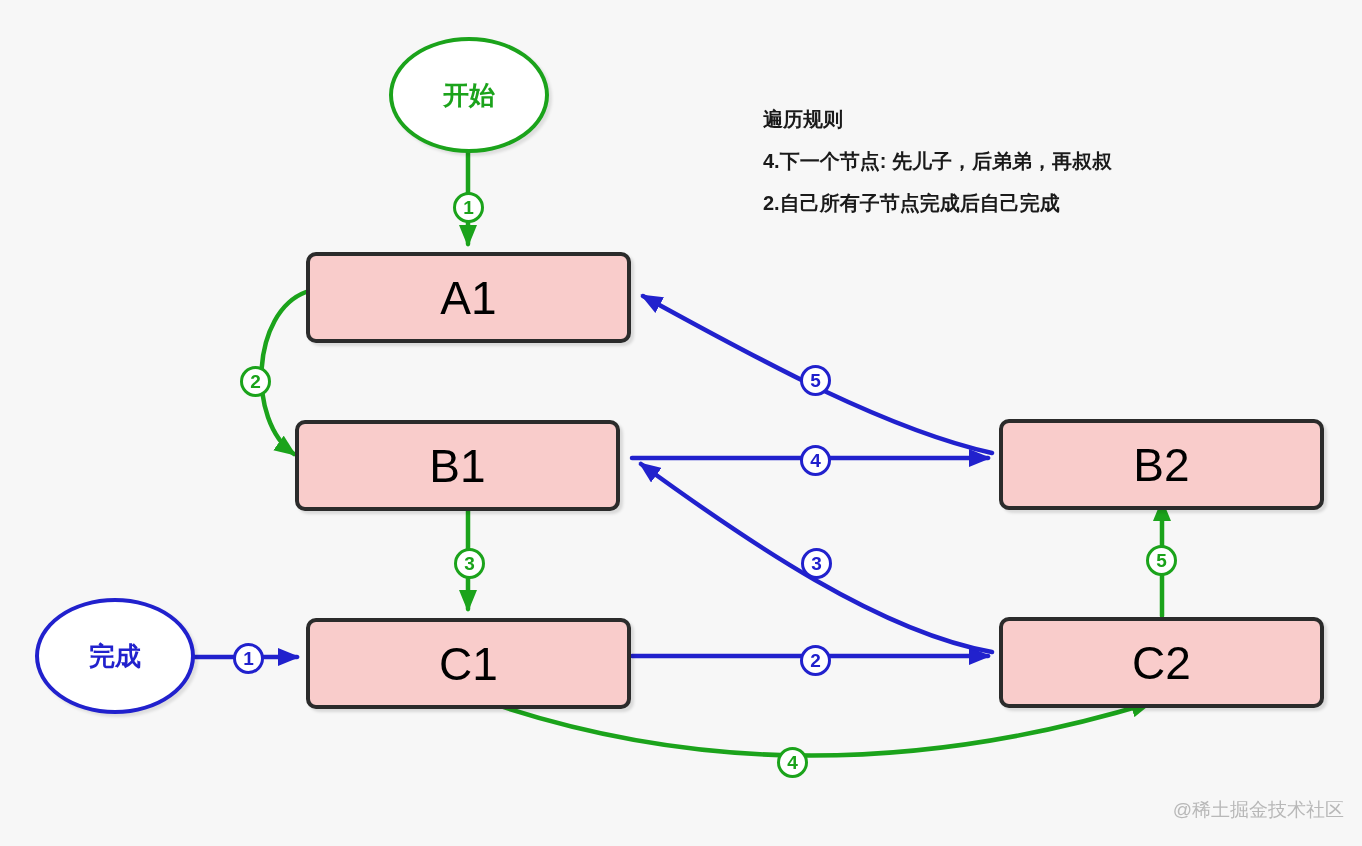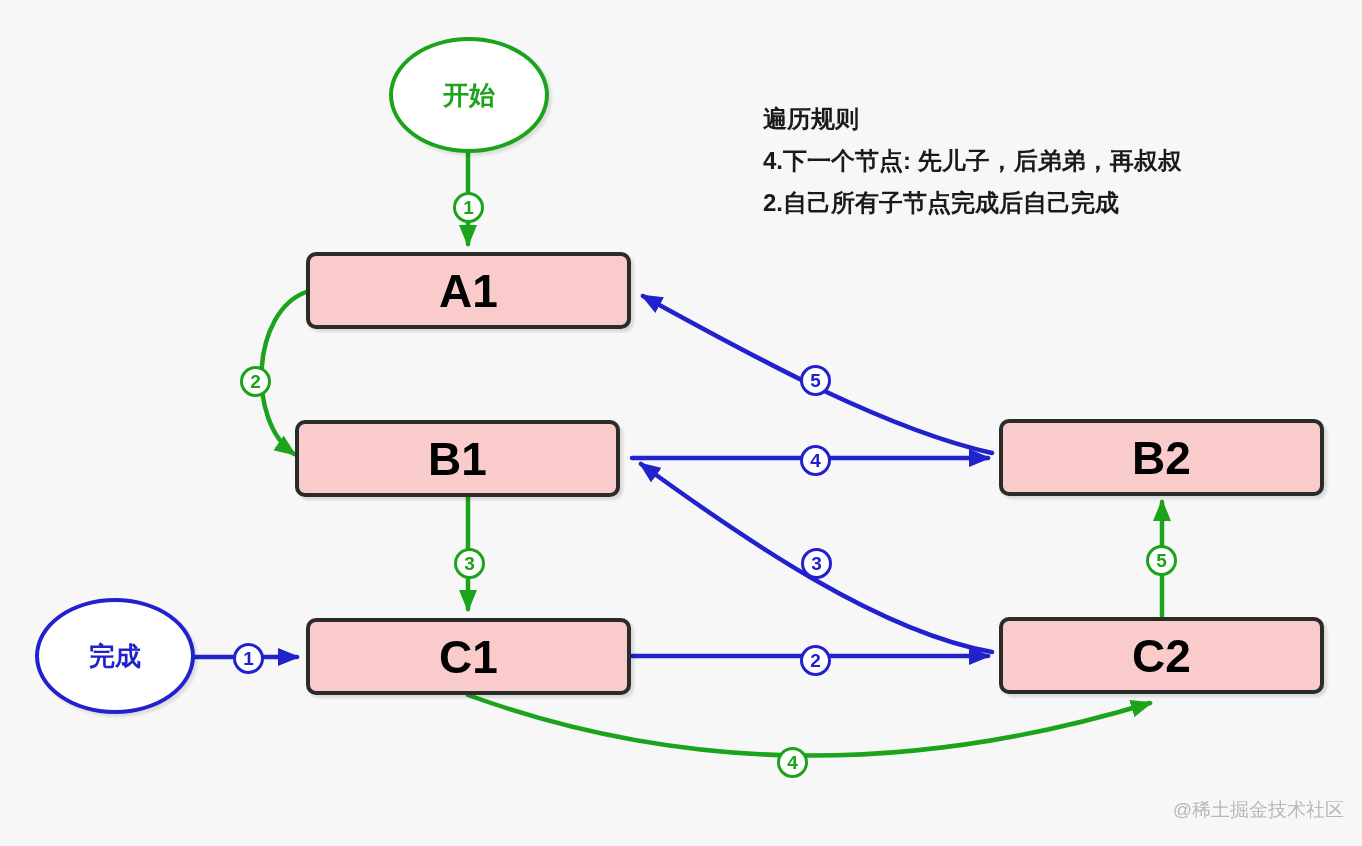--- a/index.html
+++ b/index.html
@@ -16,28 +16,27 @@
   body{font-family:"Liberation Sans","DejaVu Sans",sans-serif;background:var(--bg);}
   .canvas{position:relative;width:1362px;height:846px;background:var(--bg);}
   .edges{position:absolute;left:0;top:0;width:1362px;height:846px;}
   .edge{fill:none;stroke-width:4.5px;stroke-linecap:round;}
   .edge.green{stroke:var(--green);}
   .edge.blue{stroke:var(--blue);}
   .mk-g{fill:var(--green);}
   .mk-b{fill:var(--blue);}
 
   .box{
-    position:absolute;width:325px;height:77px;
+    position:absolute;width:325px;height:91px;
     background:var(--node-fill);
     border:4px solid var(--node-border);
     border-radius:10px;
     display:flex;align-items:center;justify-content:center;
     font-size:46px;color:#000;
     box-shadow:3px 3px 3px rgba(0,0,0,0.12);
-    font-weight:bold;
   }
   .box-a1{left:306px;top:252px;}
   .box-b1{left:295px;top:420px;}
   .box-c1{left:306px;top:618px;}
   .box-b2{left:999px;top:419px;}
   .box-c2{left:999px;top:617px;}
 
   .ellipse{
     position:absolute;width:160px;height:116px;border-radius:50%;
     background:#fff;display:flex;align-items:center;justify-content:center;
@@ -62,21 +61,21 @@
   .gl-4{left:777px;top:747px;}
   .gl-5{left:1146px;top:545px;}
   .bl-1{left:233px;top:643px;}
   .bl-2{left:800px;top:645px;}
   .bl-3{left:801px;top:548px;}
   .bl-4{left:800px;top:445px;}
   .bl-5{left:800px;top:365px;}
 
   .rules{
     position:absolute;left:763px;top:98px;
-    font-size:24px;font-weight:bold;color:var(--text);
+    font-size:20px;font-weight:bold;color:var(--text);
     line-height:42px;white-space:nowrap;
   }
   .watermark{
     position:absolute;right:18px;top:797px;
     font-size:19px;color:var(--watermark-gray);
   }
 </style>
 </head>
 <body>
 

